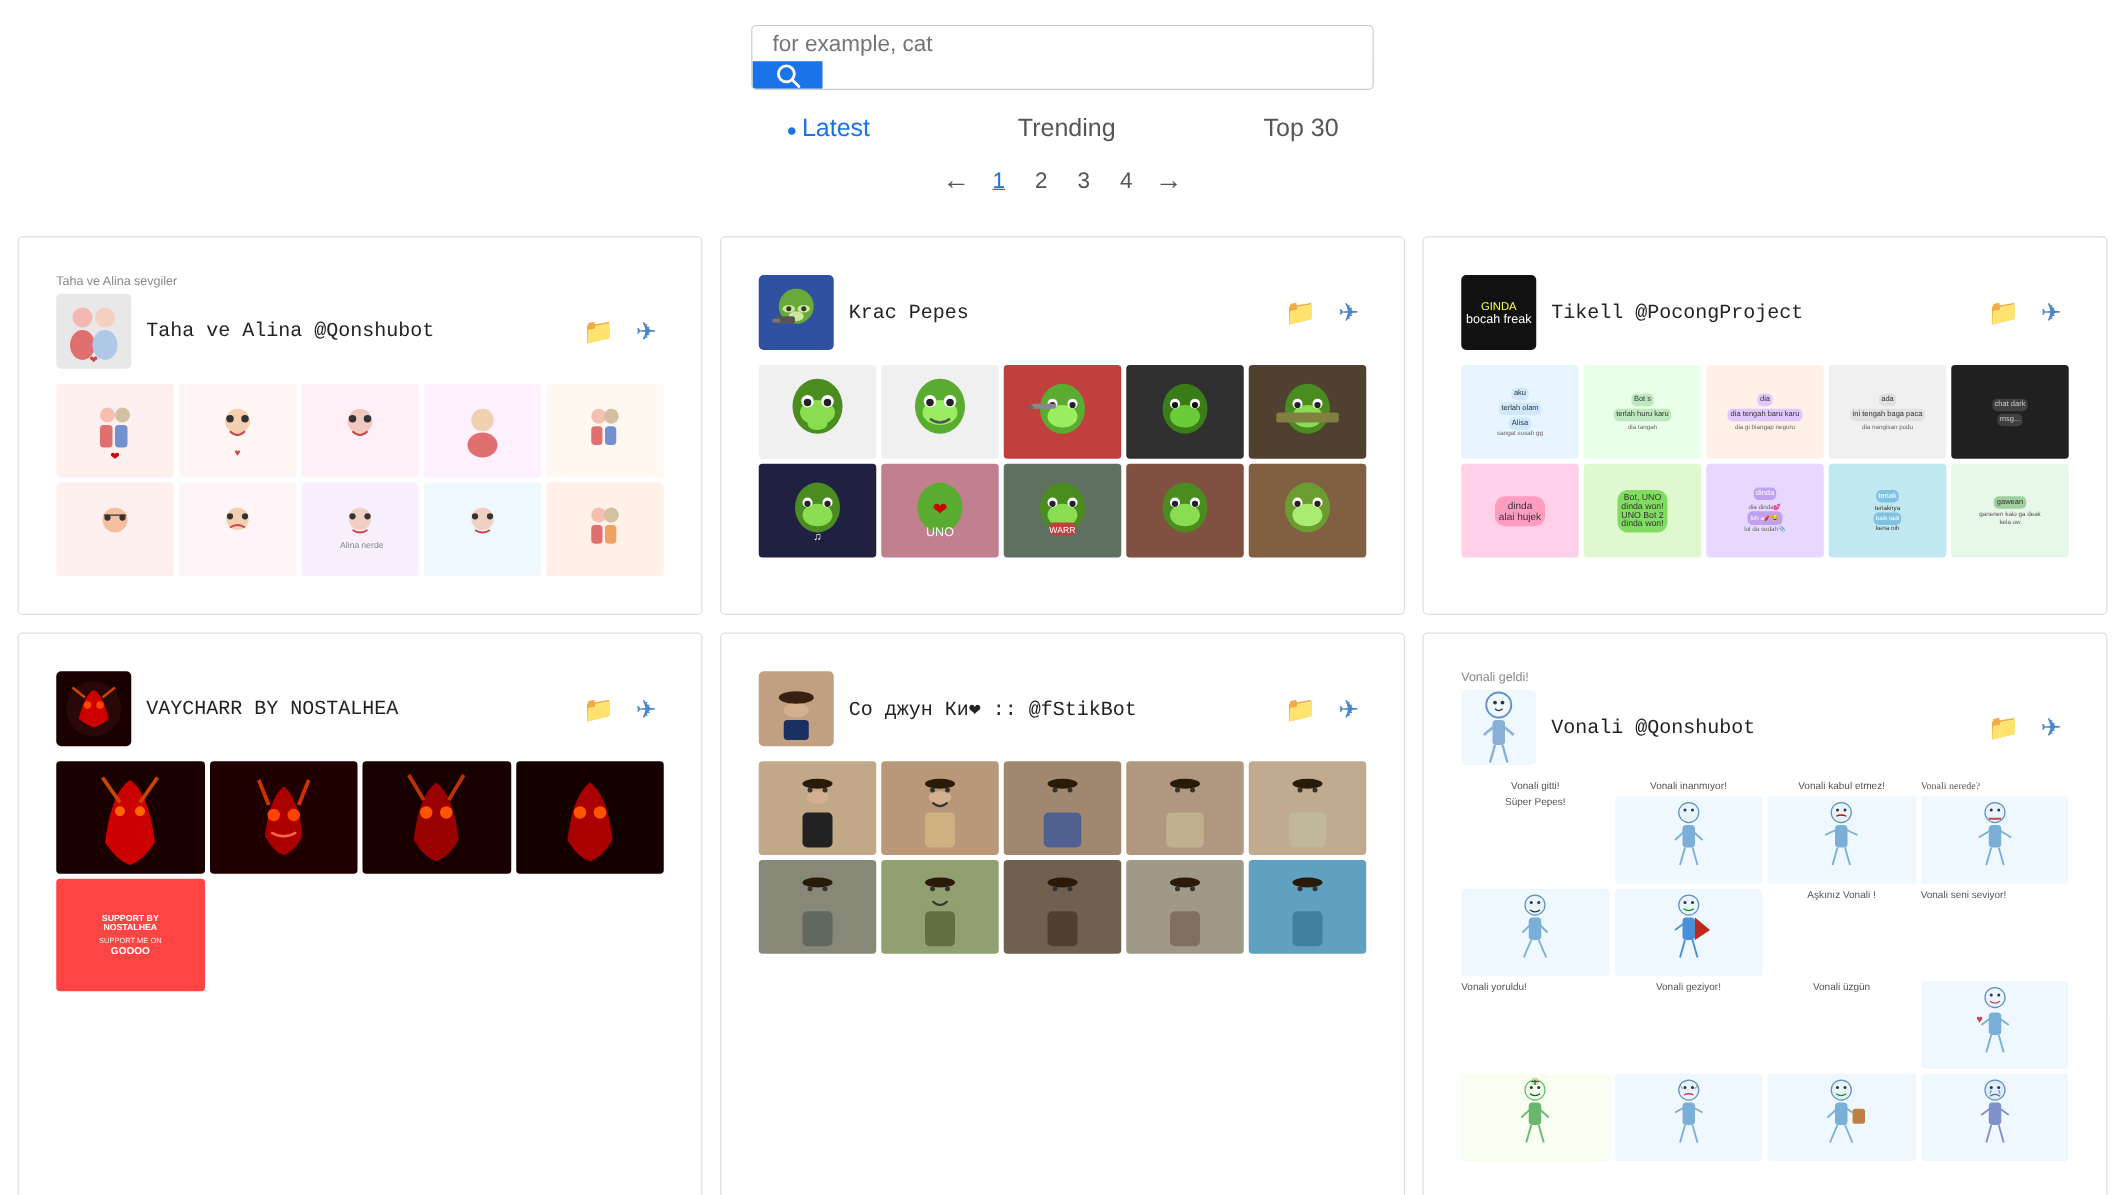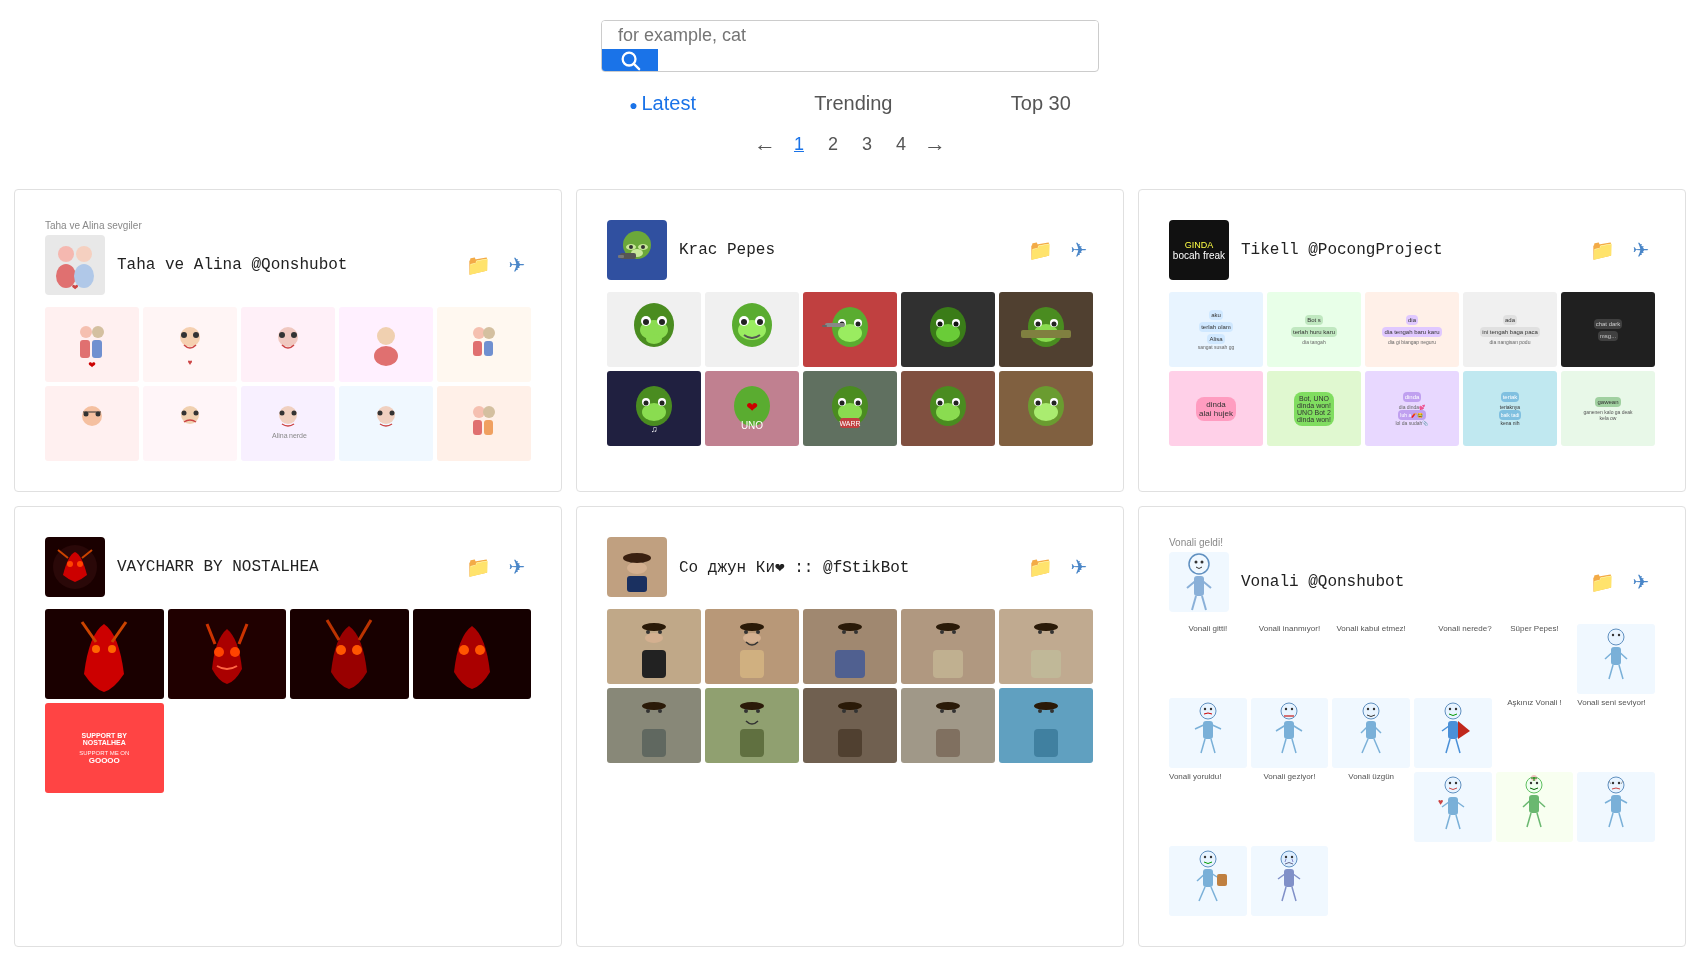--- a/index.html
+++ b/index.html
@@ -708,26 +708,26 @@
           <line x1="30" y1="44" x2="34" y2="58" stroke="#8ab0d8" stroke-width="2"></line>
         </svg>
       </div>
       <div class="pack-title">Vonali @Qonshubot</div>
       <div class="pack-actions">
         <span class="pack-action-icon">📁</span>
         <span class="pack-action-icon" style="color:#4a86c8;">✈</span>
       </div>
     </div>
 
-    <div style="display:grid;grid-template-columns:repeat(6,1fr);gap:4px;">
+    <div style="display:grid;grid-template-columns:repeat(4,1fr);gap:4px;">
 
       <div style="font-size:8px;color:#555;text-align:center;">Vonali gitti!</div>
       <div style="font-size:8px;color:#555;text-align:center;">Vonali inanmıyor!</div>
       <div style="font-size:8px;color:#555;text-align:center;">Vonali kabul etmez!</div>
-      <div style="font-size:8px;color:#555;text-align:right;">Vonali nerede?</div>
+      <div style="font-size:8px;color:#555;text-align:left;font-family:Liberation Serif, serif;">Vonali nerede?</div>
       <div style="font-size:8px;color:#555;text-align:center;">Süper Pepes!</div>
 
       <div class="sticker-cell" style="height:70px;background:#f0f8ff;">
         <svg width="50" height="65" viewBox="0 0 50 65">
           <circle cx="25" cy="10" r="8" fill="#e8f4ff" stroke="#6090c0" stroke-width="1"></circle>
           <circle cx="22" cy="8" r="1.2" fill="#333"></circle>
           <circle cx="28" cy="8" r="1.2" fill="#333"></circle>
           <rect x="20" y="20" width="10" height="18" rx="3" fill="#7aB0D8"></rect>
           <line x1="25" y1="22" x2="14" y2="32" stroke="#7aB0D8" stroke-width="1.5"></line>
           <line x1="25" y1="22" x2="36" y2="32" stroke="#7aB0D8" stroke-width="1.5"></line>

